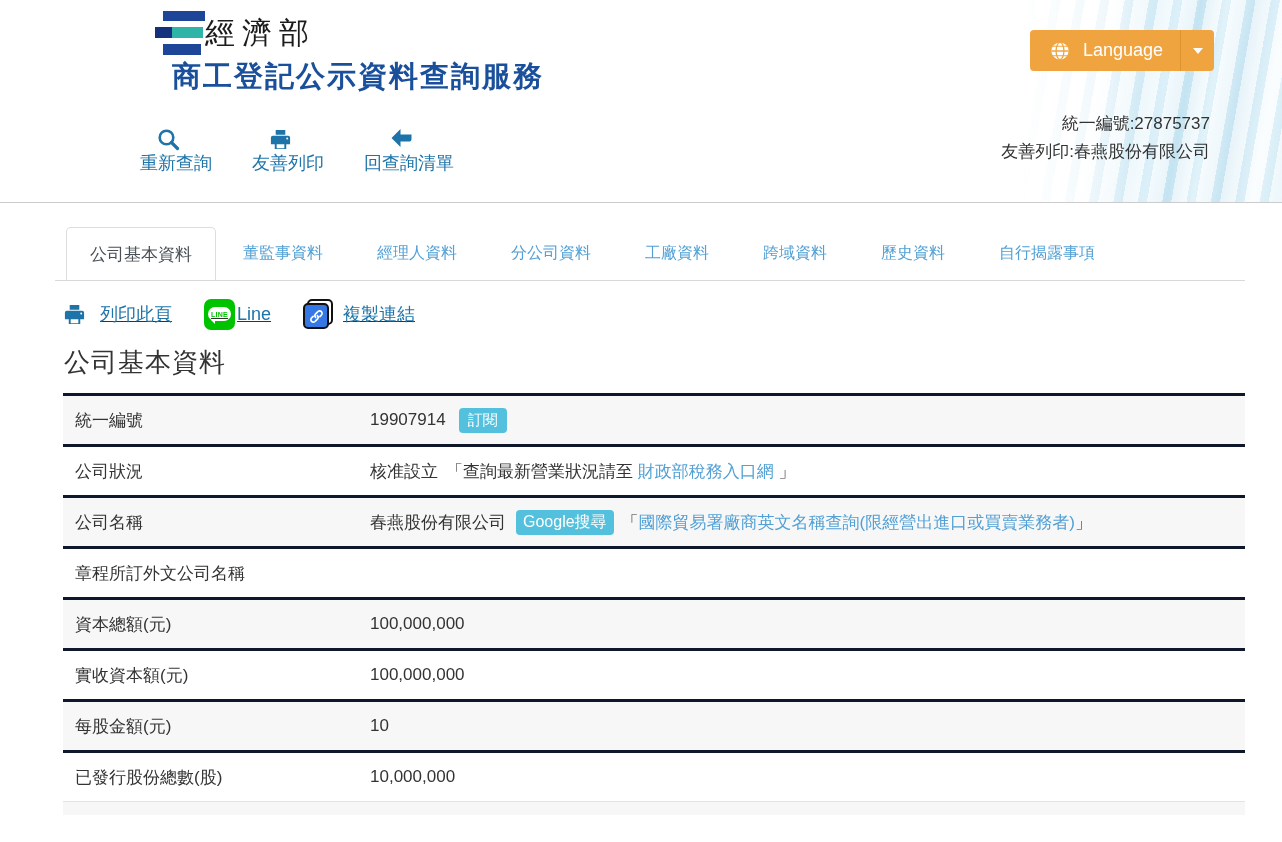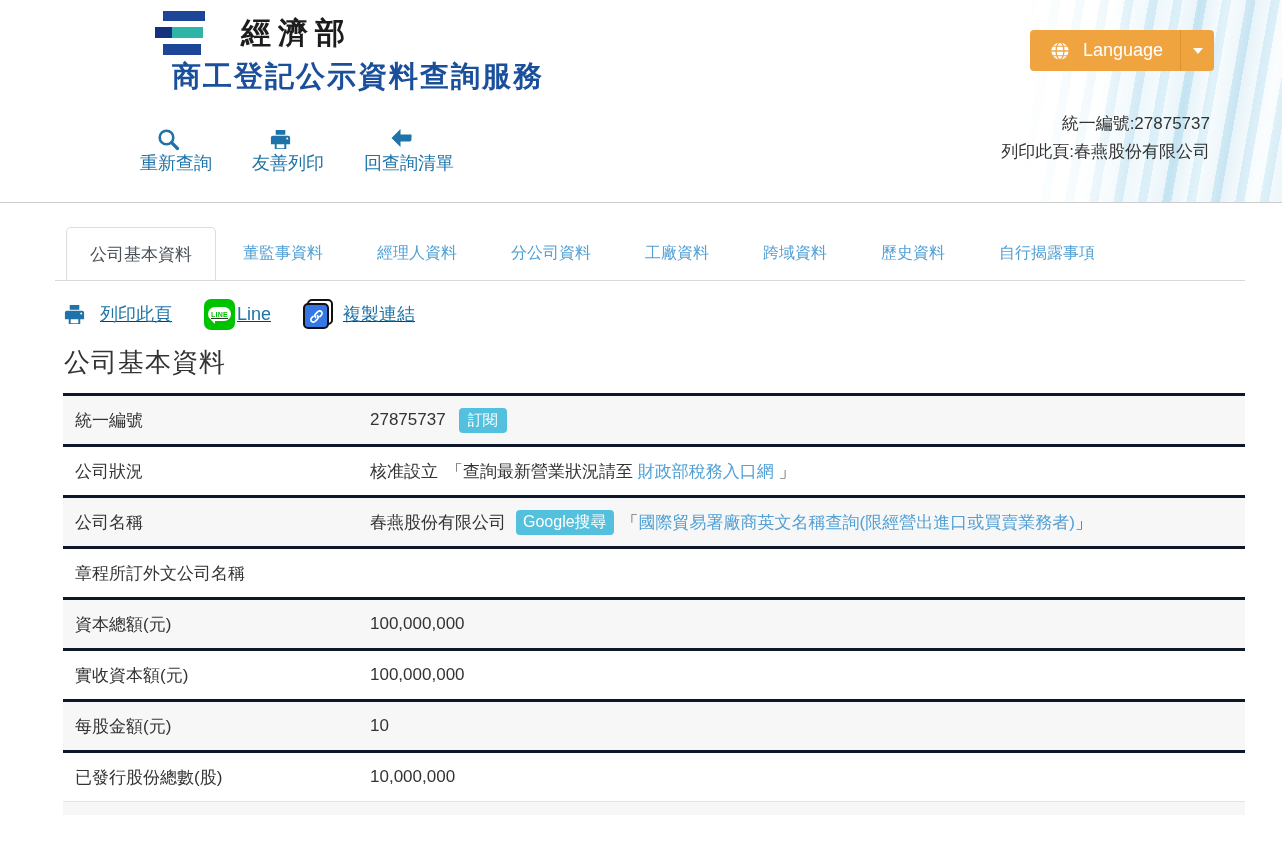--- a/index.html
+++ b/index.html
@@ -17,21 +17,21 @@
     -webkit-mask-image:linear-gradient(to left,#000 55%, transparent 100%);
             mask-image:linear-gradient(to left,#000 55%, transparent 100%);
   }
   .brand { position:absolute; left:155px; top:8px; display:flex; }
   .logo { width:50px; height:48px; margin-top:3px; }
   .logo .bar1 { margin-left:8px; width:42px; height:10px; background:#1D4598; }
   .logo .bar2 { margin-top:6px; width:48px; height:11px; display:flex; }
   .logo .bar2 .navy { width:17px; background:#15307C; }
   .logo .bar2 .teal { flex:1; background:#2FB5A8; }
   .logo .bar3 { margin-top:6px; margin-left:8px; width:38px; height:11px; background:#1D4598; }
-  .ministry { margin-left:36px; margin-top:5px; font-size:30px; color:#1c1c1c; letter-spacing:7px;font-weight:bold; }
+  .ministry { margin-top:5px; font-size:30px; color:#1c1c1c; letter-spacing:7px; }
   .site-title { position:absolute; left:144px; top:57px; font-size:29px; font-weight:bold; color:#1A4F9C; letter-spacing:2px;margin-left:28px; }
   .toolbar { position:absolute; left:140px; top:128px; display:flex; align-items:center; }
   .tool { display:flex; align-items:center; margin-right:40px; cursor:pointer;flex-direction:column; }
   .tool .ticon { width:23px; height:23px; margin-right:16px; display:flex; }
   .tool .tlbl { font-size:18px; color:#1E74A8; }
   .lang-btn { position:absolute; left:1030px; top:30px; height:41px; display:flex; border-radius:4px; overflow:hidden; cursor:pointer; }
   .lang-main { background:#EFA440; display:flex; align-items:center; padding:0 17px 0 20px; }
   .lang-main .gicon { margin-right:13px; display:flex; }
   .lang-lbl { color:#fff; font-size:18px; }
   .lang-caret { background:#EFA440; border-left:1px solid #DD9330; width:33px; display:flex; align-items:center; justify-content:center; }
@@ -136,21 +136,21 @@
         </span>
         <span class="lang-lbl">Language</span>
       </div>
       <div class="lang-caret">
         <span class="caret"></span>
       </div>
     </div>
 
     <div class="meta">
       <div>統一編號:27875737</div>
-      <div>列印此頁:春燕股份有限公司</div>
+      <div>友善列印:春燕股份有限公司</div>
     </div>
   </div>
 
   <div class="tabs">
     <div class="tabrow1">
       <div class="tab-active">公司基本資料</div>
       <a class="tablink">董監事資料</a>
       <a class="tablink">經理人資料</a>
       <a class="tablink">分公司資料</a>
       <a class="tablink">工廠資料</a>
@@ -190,21 +190,21 @@
     </div>
   </div>
 
   <div class="sec-title">公司基本資料</div>
 
   <div class="dtable">
 
     <div class="trow gray">
       <div class="tl">統一編號</div>
       <div class="tv">
-        <span>27875737</span>
+        <span>19907914</span>
         <span class="badge">訂閱</span>
       </div>
     </div>
 
     <div class="trow">
       <div class="tl">公司狀況</div>
       <div class="tv">
         <span>核准設立</span>
         <span class="note">「查詢最新營業狀況請至 </span>
           <a class="tlink">財政部稅務入口網</a>

